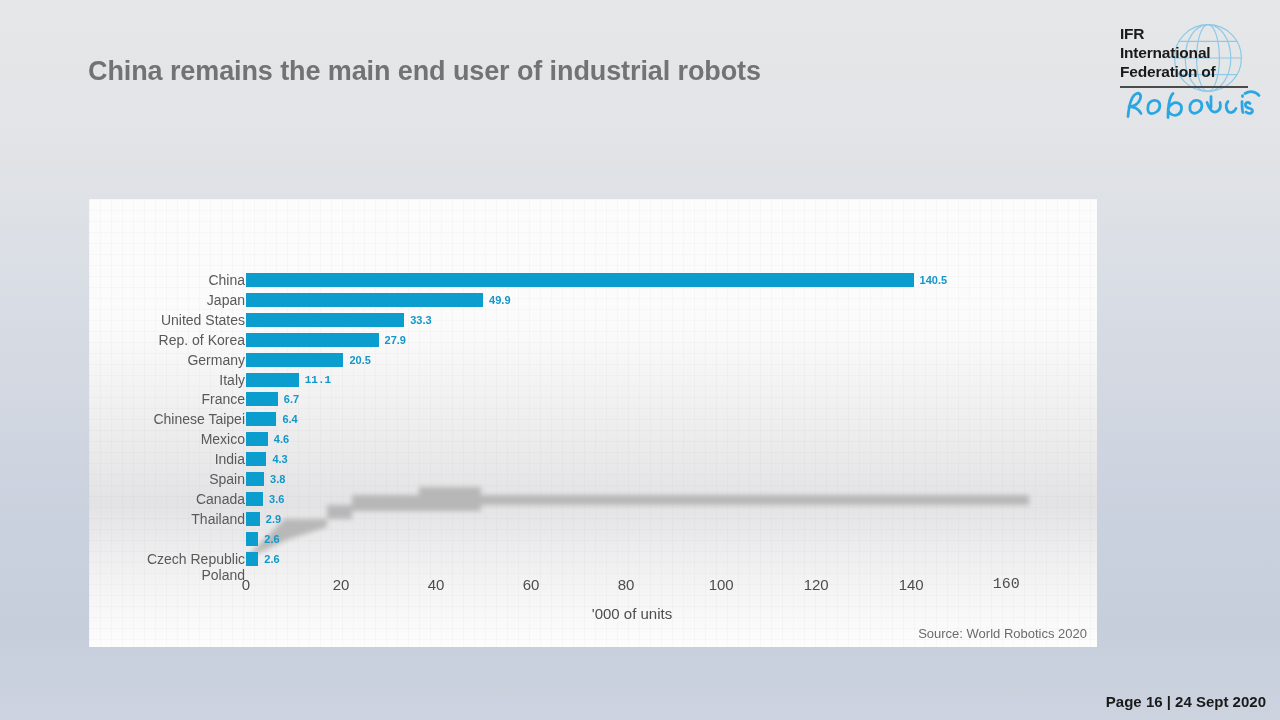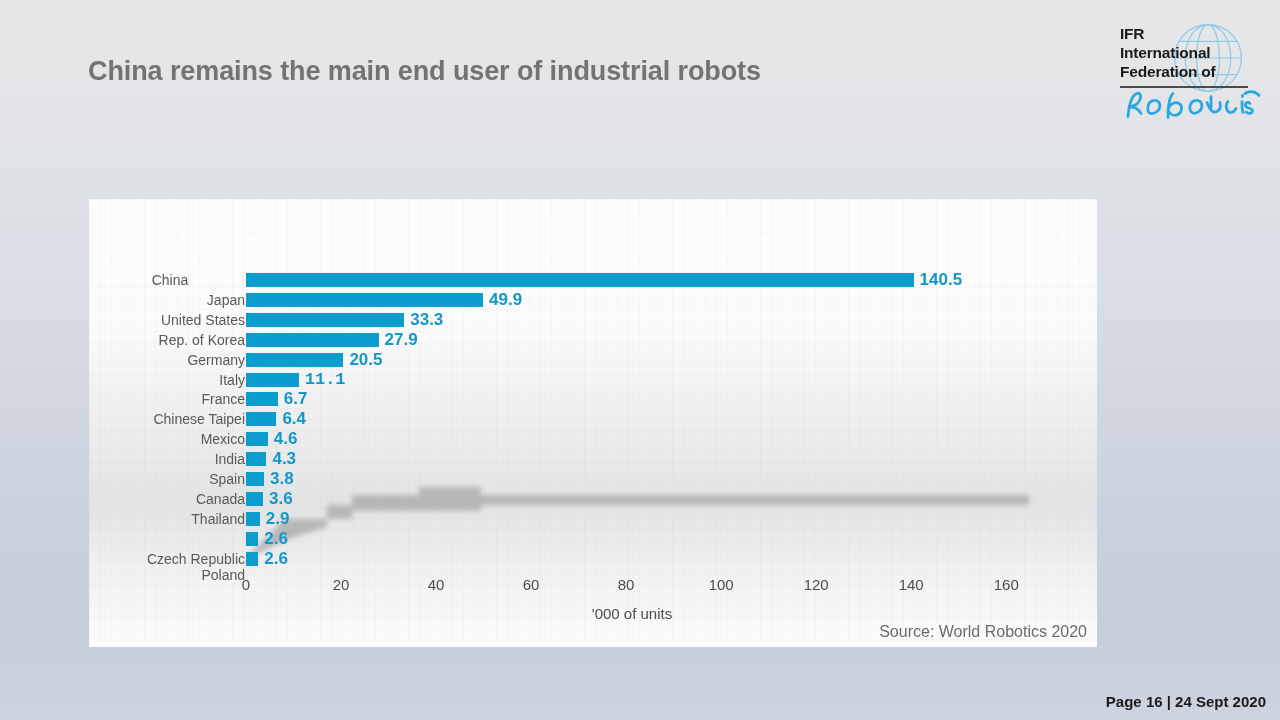--- a/index.html
+++ b/index.html
@@ -144,21 +144,21 @@
     height: 448px;
   }
 
   .bar {
     position: absolute;
     height: 14px;
     background: #0b9dcd;
   }
   .bar-value {
     position: absolute;
-    font-size: 17px;
+    font-size: 11px;
     font-weight: bold;
     color: #1197c9;
     line-height: 14px;
     white-space: nowrap;
   }
 
   .xtick {
     position: absolute;
     top: 377px;
     width: 60px;
@@ -176,21 +176,21 @@
     text-align: center;
     font-size: 15px;
     color: #4d4d4d;
     margin-left: 39px;
   }
 
   .source {
     position: absolute;
     right: 10px;
     bottom: 6px;
-    font-size: 16px;
+    font-size: 13px;
     color: #6b6b6b;
     white-space: nowrap;
   }
 
   
   .footer {
     position: absolute;
     right: 14px;
     bottom: 10px;
     font-size: 15px;
@@ -256,21 +256,21 @@
                  L940 296 L940 306
                  L392 306 L392 312
                  L263 312 L263 320
                  L238 320 L196 332 Z"></path>
         <path d="M156 360 L196 320 L238 320 L238 306 L263 306 L263 296 L330 296 L330 288 L392 288 L392 300 L330 300 L330 306 L263 306 L263 316 L238 316 L238 328 L200 340 Z"></path>
       </g>
     </svg>
 
     <div class="plot">
       <div class="cat-col">
-          <div class="cat-label" style="top: 73px; text-align: center;">China</div>
+          <div class="cat-label" style="top: 73px;">China</div>
           <div class="cat-label" style="top: 92.9px;">Japan</div>
           <div class="cat-label" style="top: 112.8px;">United States</div>
           <div class="cat-label" style="top: 132.7px;">Rep. of Korea</div>
           <div class="cat-label" style="top: 152.6px;">Germany</div>
           <div class="cat-label" style="top: 172.5px;">Italy</div>
           <div class="cat-label" style="top: 192.4px;">France</div>
           <div class="cat-label" style="top: 212.3px;">Chinese Taipei</div>
           <div class="cat-label" style="top: 232.2px;">Mexico</div>
           <div class="cat-label" style="top: 252.1px;">India</div>
           <div class="cat-label" style="top: 272px;">Spain</div>
@@ -315,17 +315,17 @@
 
     <div class="source">Source: World Robotics 2020</div>
   <div class="xtick" style="left: 157px;">0</div>
       <div class="xtick" style="left: 252.03px;">20</div>
       <div class="xtick" style="left: 347.061px;">40</div>
       <div class="xtick" style="left: 442.091px;">60</div>
       <div class="xtick" style="left: 537.121px;">80</div>
       <div class="xtick" style="left: 632.152px;">100</div>
       <div class="xtick" style="left: 727.182px;">120</div>
       <div class="xtick" style="left: 822.212px;">140</div>
-      <div class="xtick" style="left: 917.242px;">160</div>
+      <div class="xtick" style="left: 917.242px; font-family: Liberation Mono, monospace;">160</div>
     </div>
 
   <div class="footer">Page 16 | 24 Sept 2020</div>
 </div>
 
 </body></html>

